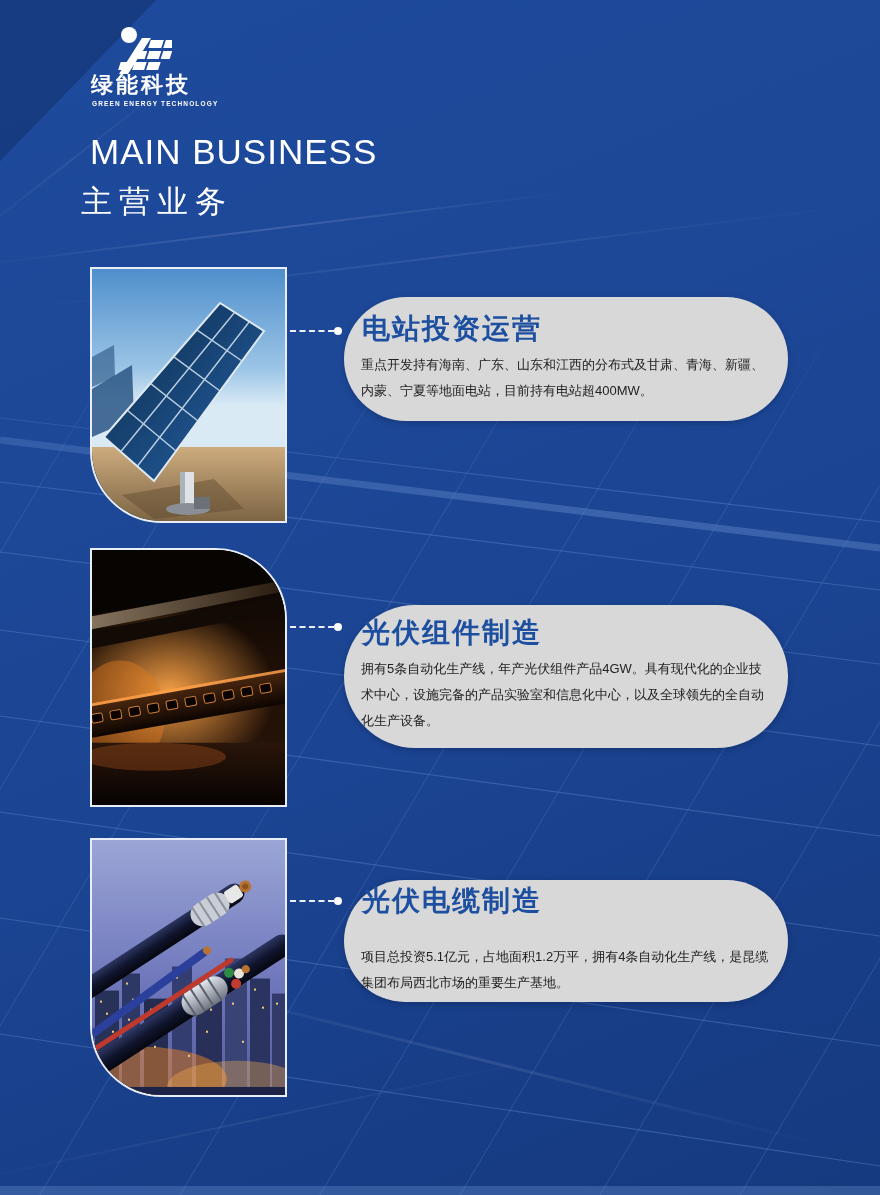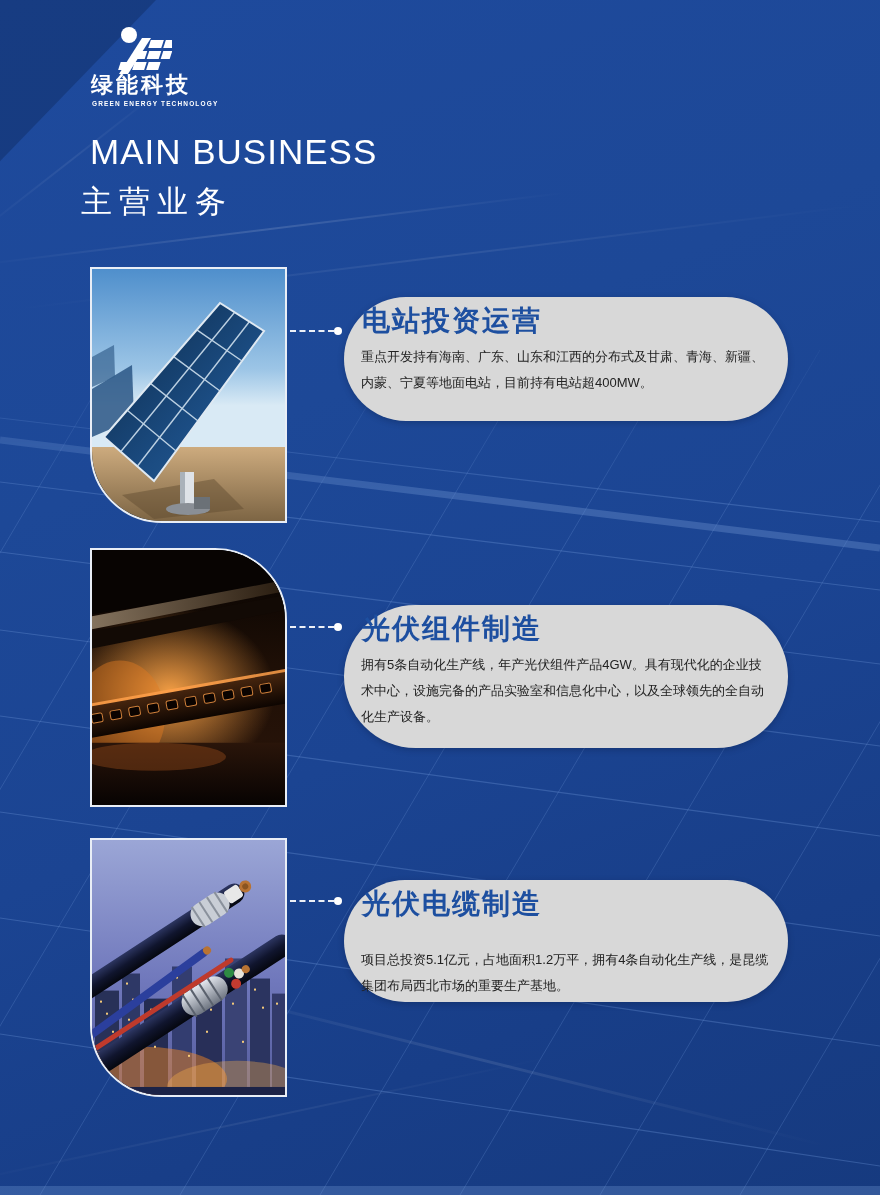--- a/index.html
+++ b/index.html
@@ -42,21 +42,21 @@
   .photo-3{top:838px;height:259px;border-bottom-left-radius:72px;}
   
   .connector{position:absolute;left:290px;width:44px;height:0;border-top:2px dashed rgba(255,255,255,.92);}
   .connector .connector-dot{position:absolute;right:-8px;top:-5px;width:8px;height:8px;border-radius:50%;background:#fff;}
   .connector.c1{top:330px;}
   .connector.c2{top:626px;}
   .connector.c3{top:900px;}
   
   .card{
     position:absolute;left:344px;width:444px;background:#d8d8d8;
-    box-sizing:border-box;display:flex;flex-direction:column;
+    box-sizing:border-box;display:flex;flex-direction:column;justify-content:center;
     padding:8px 18px 10px 17px;
     box-shadow:0 2px 6px rgba(5,15,45,.25);
   }
   .card-1{top:297px;height:124px;border-radius:64px;}
   .card-2{top:605px;height:143px;border-radius:74px;}
   .card-3{top:880px;height:122px;border-radius:63px;gap:20px;}
   .card h3{margin:0 0 7px 1px;font-size:28px;line-height:32px;color:#1d4fa0;letter-spacing:2px;font-weight:bold;}
   .card p{margin:0;font-size:13px;line-height:26px;color:#222;letter-spacing:0;}
 </style>
 </head>

